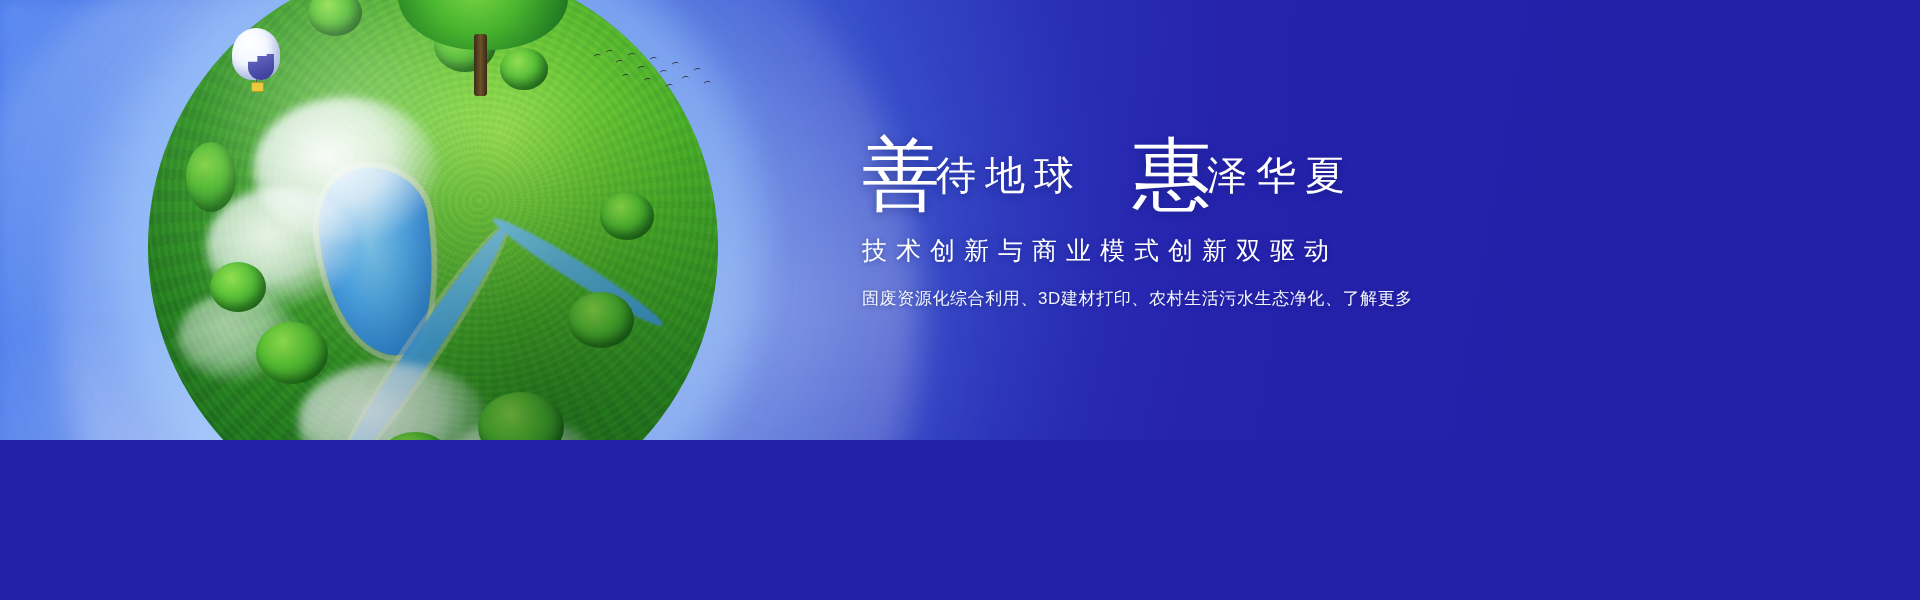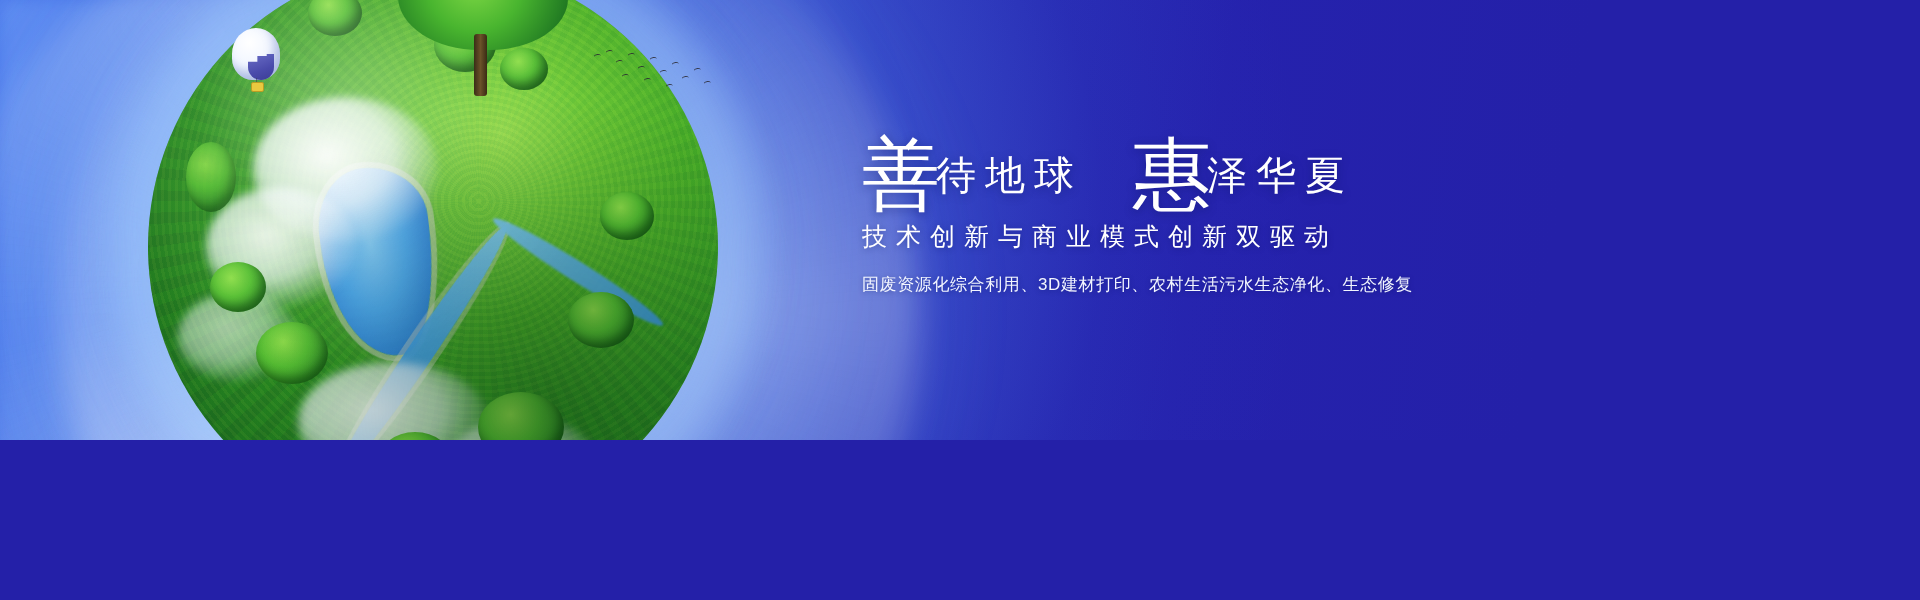--- a/index.html
+++ b/index.html
@@ -142,21 +142,21 @@
   .hl-big{
     font-size:78px;line-height:1;font-weight:400;
     position:relative;top:8px;letter-spacing:0;
   }
   .hl-small{
     font-size:40px;line-height:1;font-weight:400;
     letter-spacing:9px;position:relative;top:-4px;left:-4px;
   }
   .hl-gap{display:inline-block;width:46px;}
   .subtitle{
-    font-size:25px;letter-spacing:9px;font-weight:400;
+    margin-top:14px;font-size:25px;letter-spacing:9px;font-weight:400;
     color:#ffffff;text-shadow:0 1px 6px rgba(10,20,90,.40);white-space:nowrap;
   }
   .desc{
     margin-top:20px;font-size:17px;letter-spacing:.6px;color:#f2f5ff;
     text-shadow:0 1px 5px rgba(10,20,90,.40);white-space:nowrap;
   }
   .cta{
     margin-top:26px;display:inline-flex;align-items:center;justify-content:center;
     gap:10px;width:116px;height:38px;padding:0 14px;
     border:1px solid rgba(255,255,255,.92);background:transparent;
@@ -234,17 +234,17 @@
   </div>
 
   <div class="copy">
 
     <div class="headline">
       <span class="hl-big">善</span><span class="hl-small">待地球</span><span class="hl-gap"></span><span class="hl-big">惠</span><span class="hl-small">泽华夏</span>
     </div>
 
     <div class="subtitle">技术创新与商业模式创新双驱动</div>
 
-    <div class="desc">固废资源化综合利用、3D建材打印、农村生活污水生态净化、生态修复</div>
+    <div class="desc">固废资源化综合利用、3D建材打印、农村生活污水生态净化、了解更多</div>
 
 
   </div>
 </div>
 
 </body></html>

